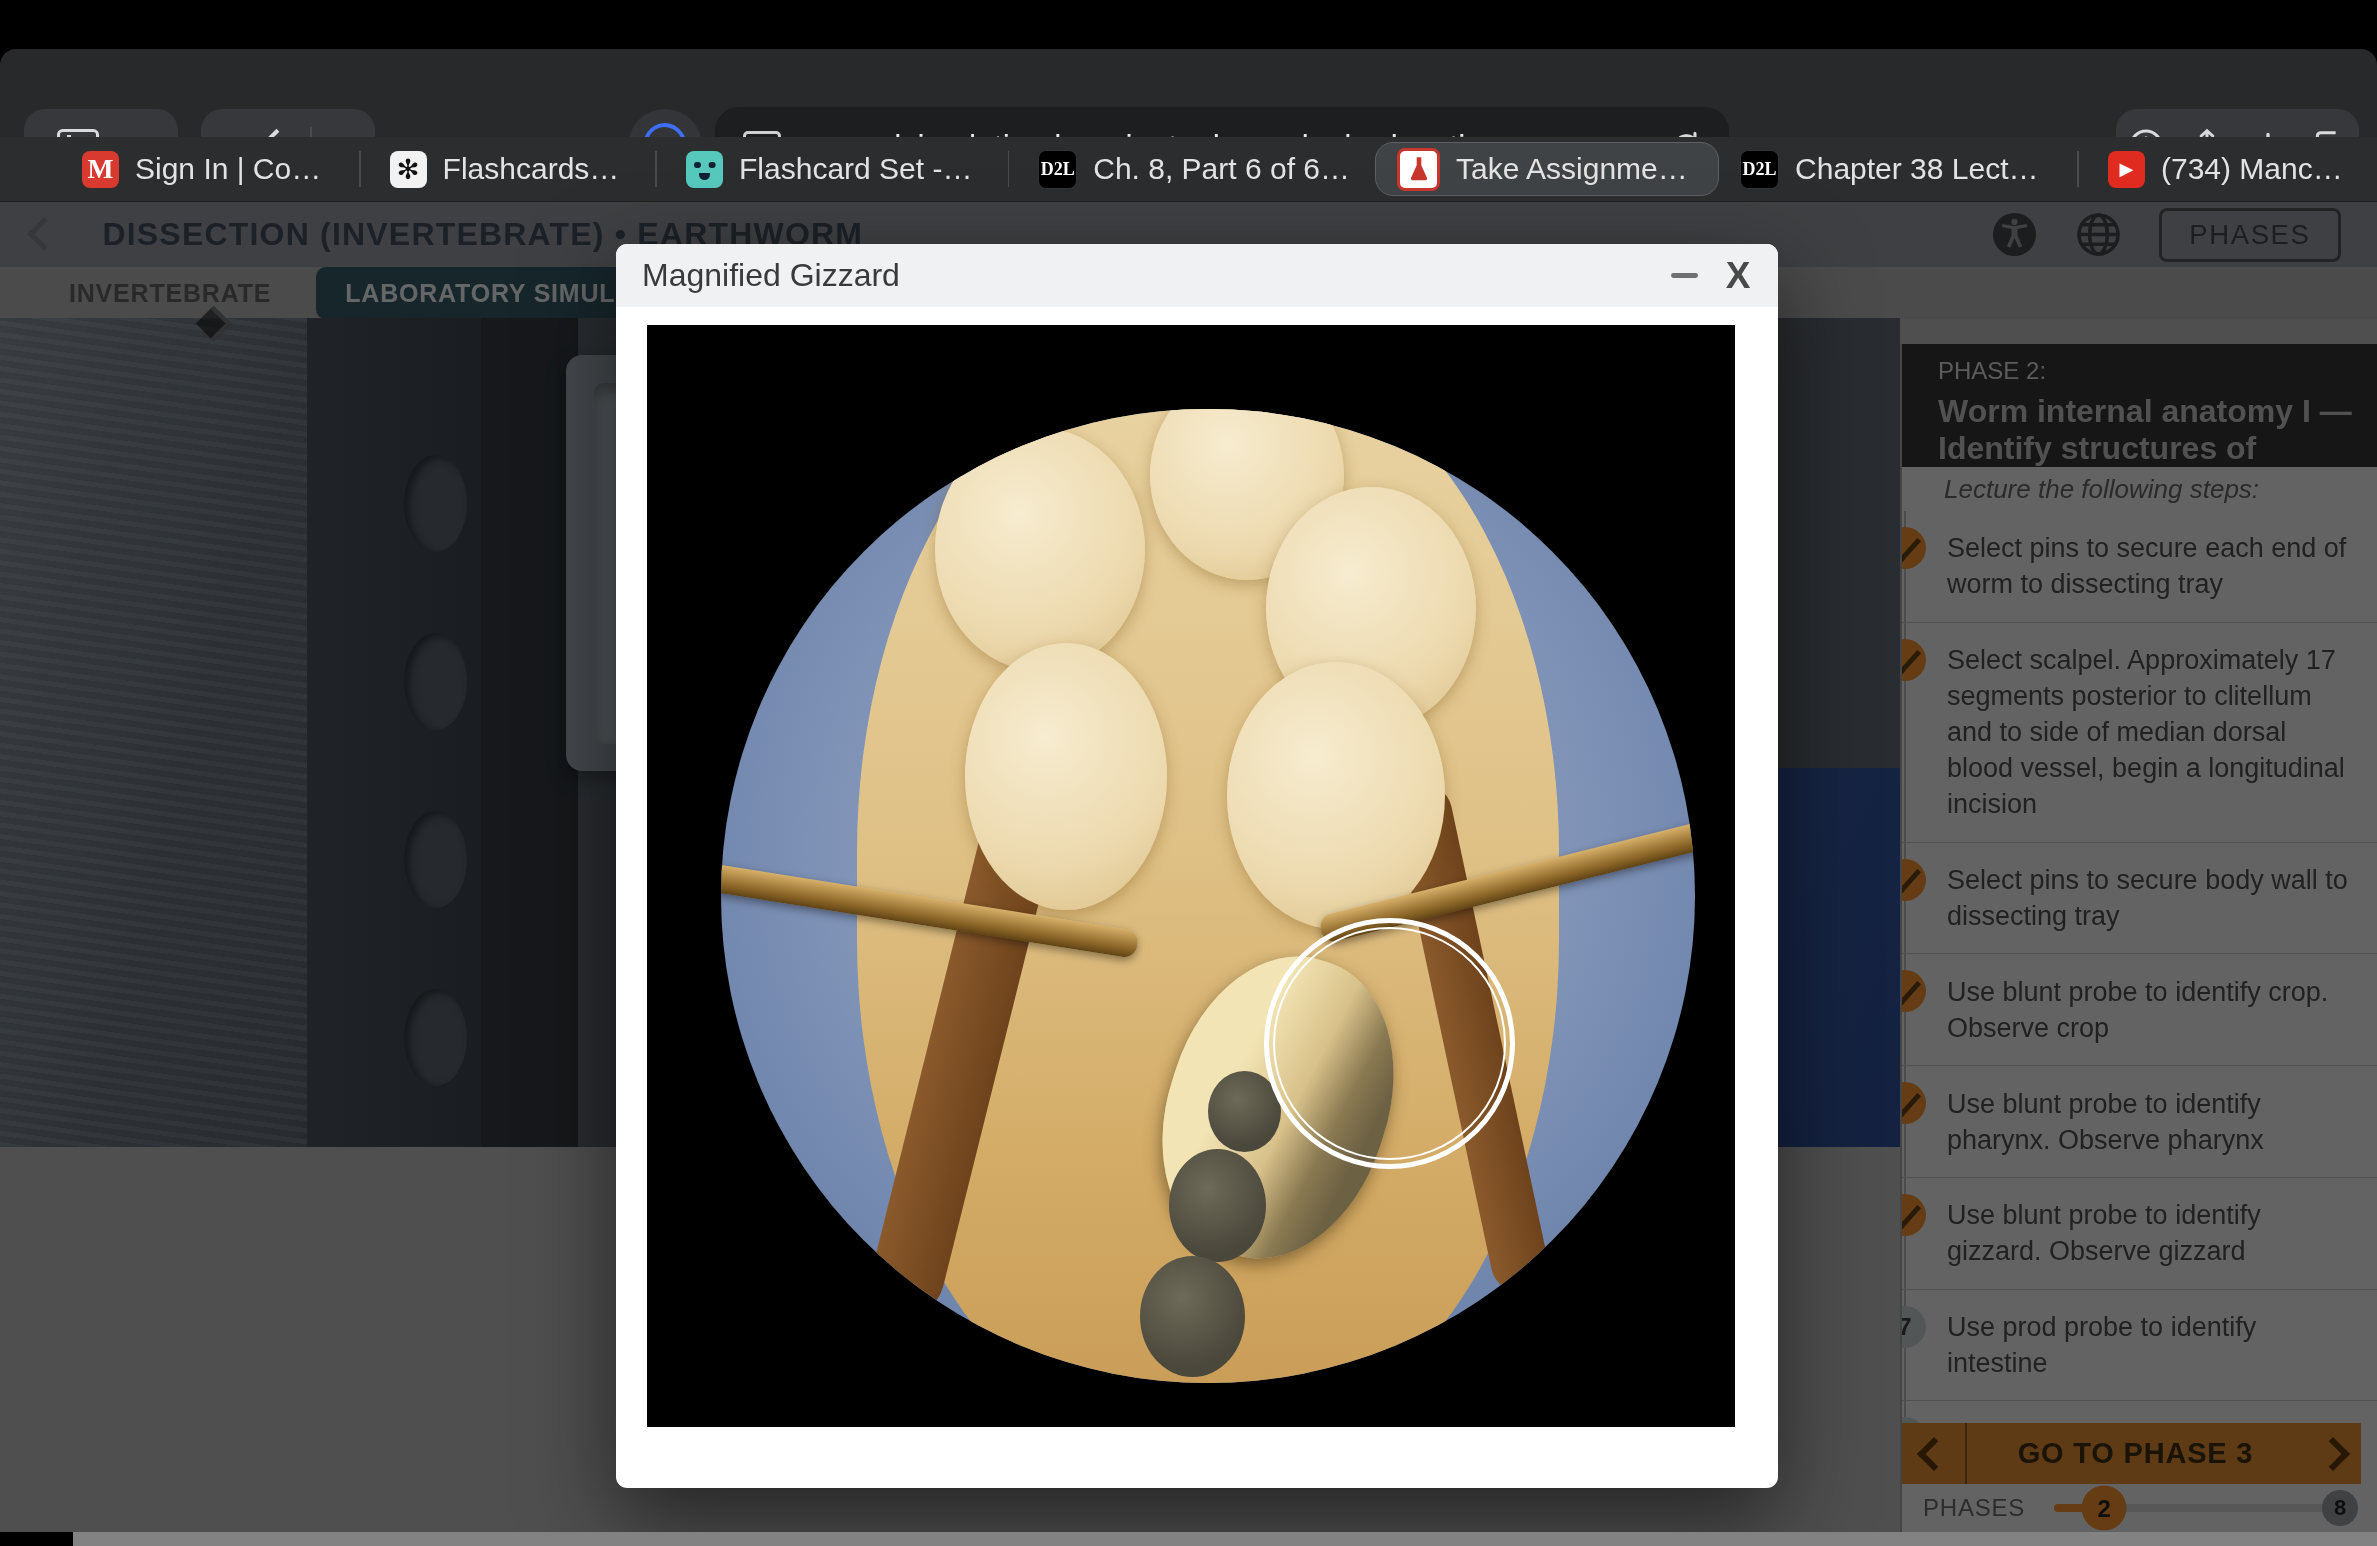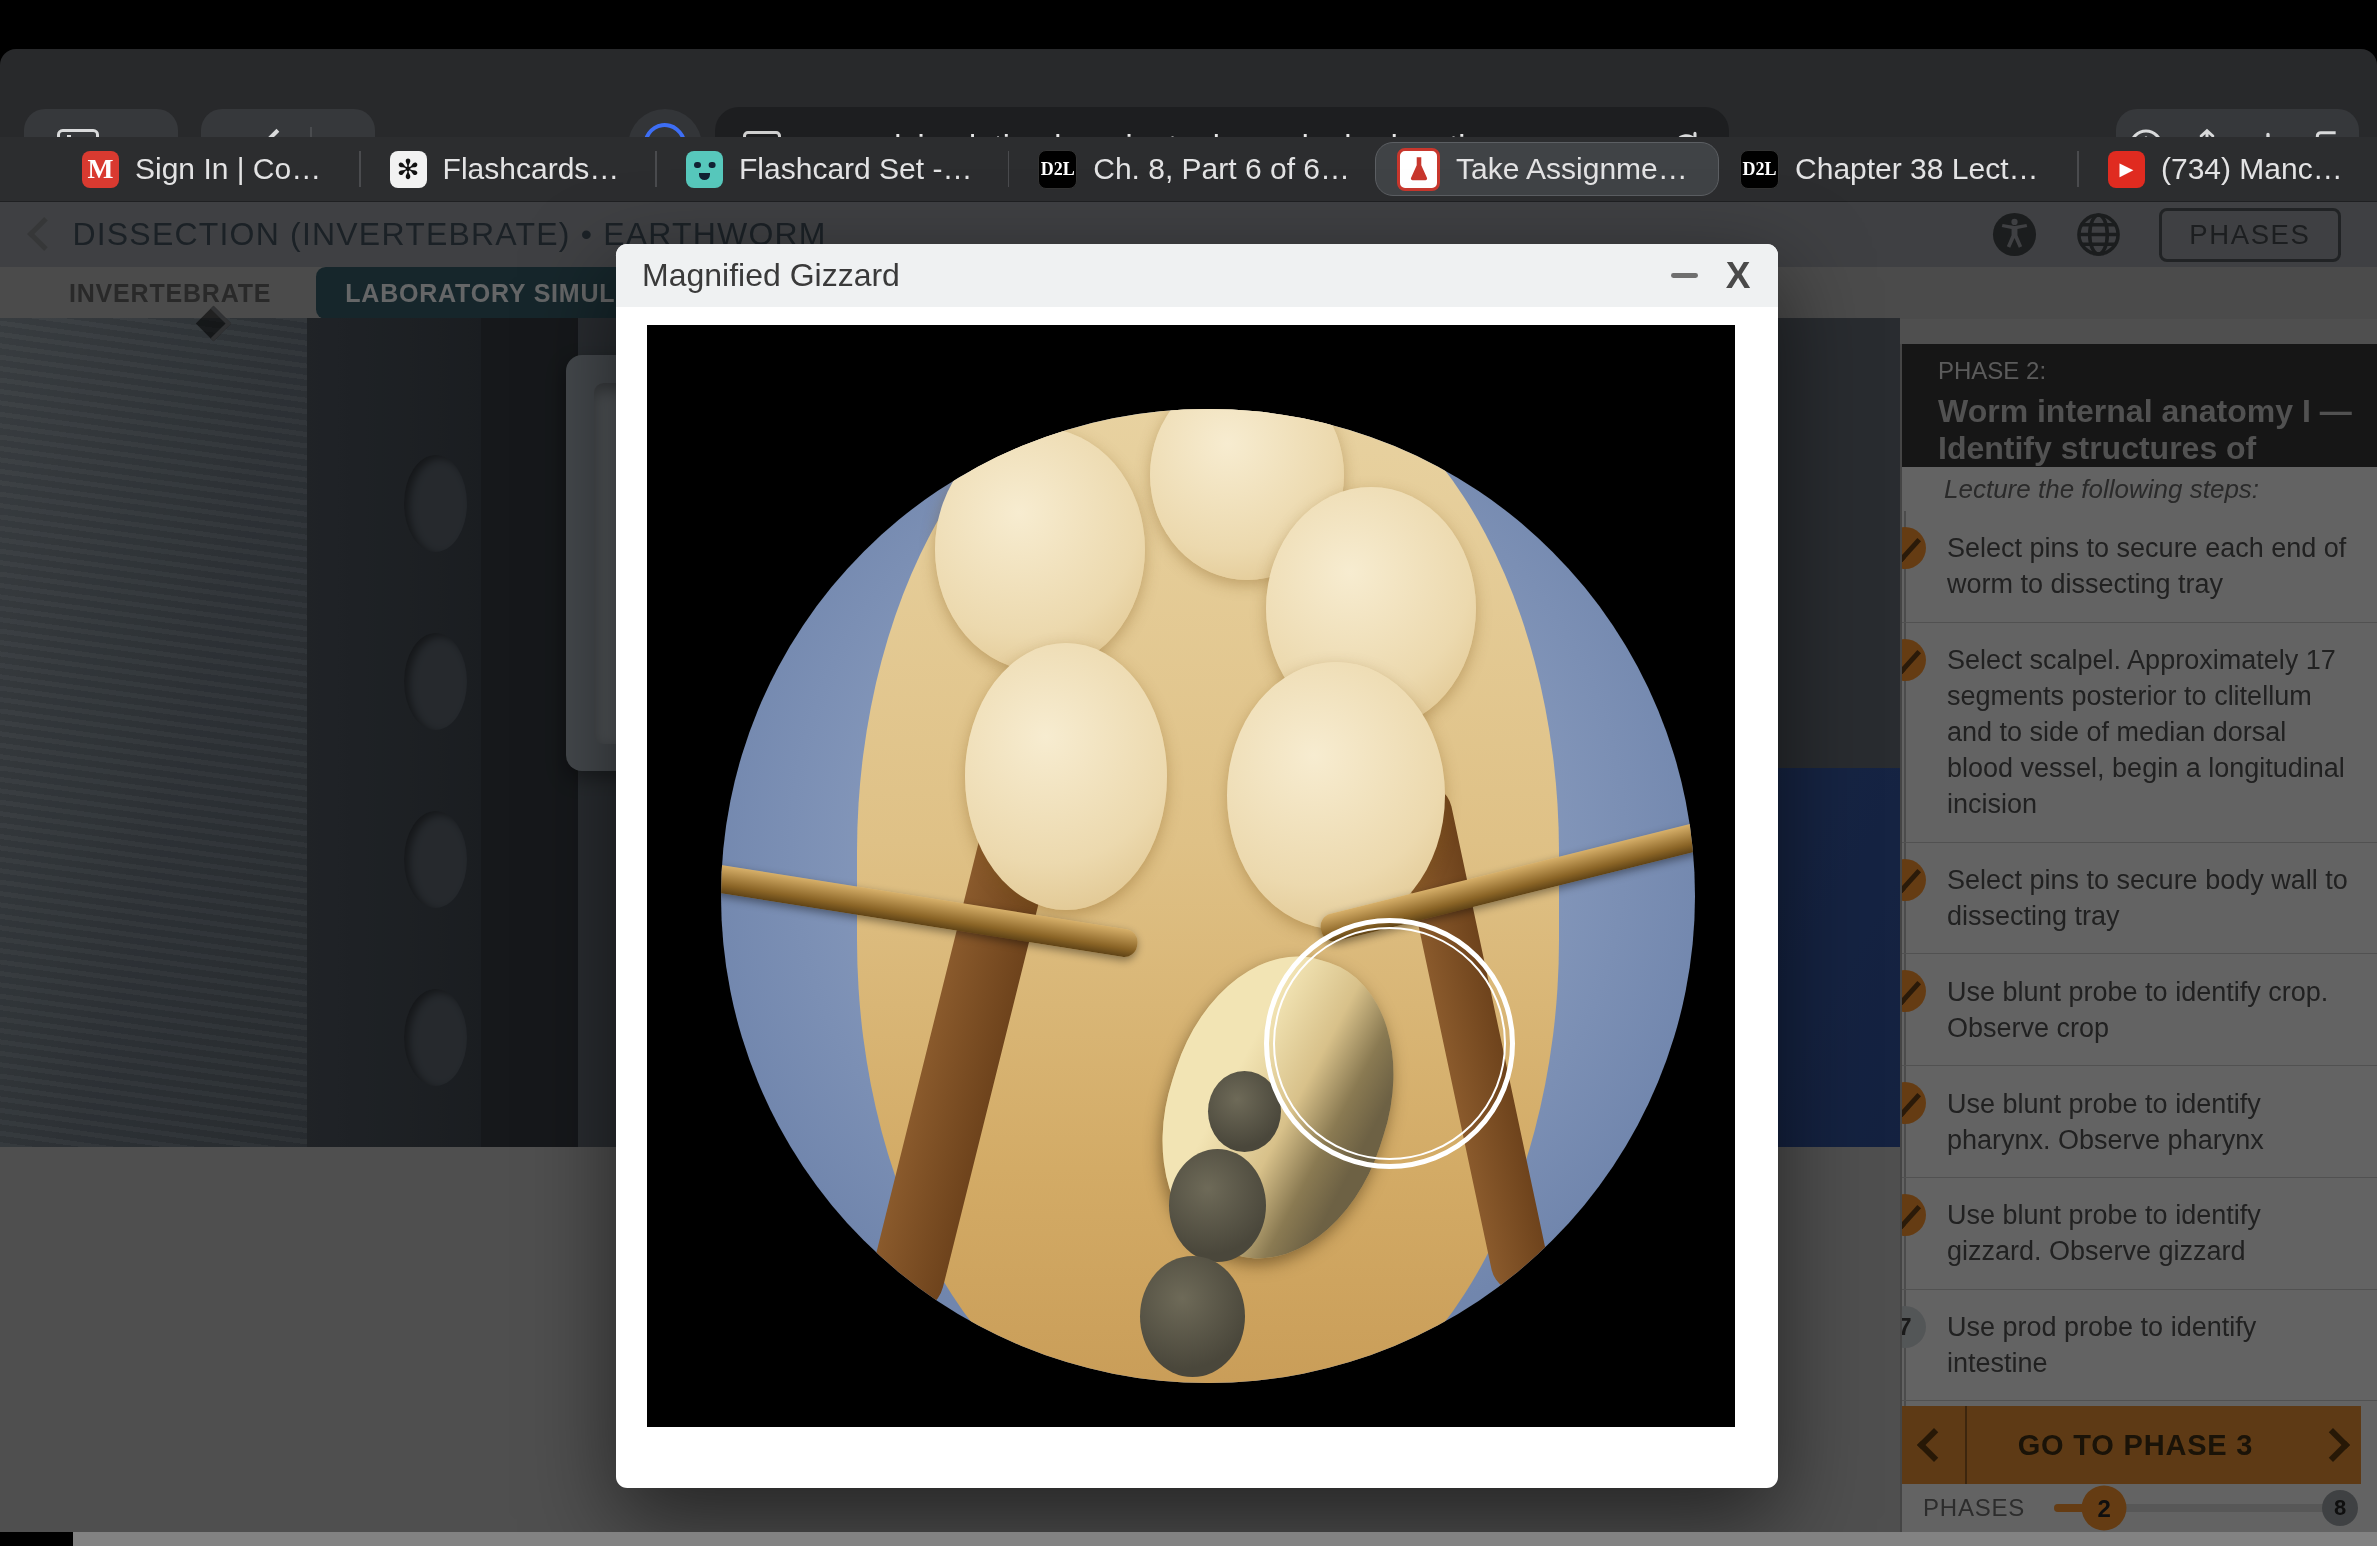--- a/index.html
+++ b/index.html
@@ -41,21 +41,21 @@
   .fav.knowt::before{content:"";position:absolute;left:8px;top:11.3px;width:6.5px;height:6.5px;border-radius:50%;background:#123;box-shadow:14.6px 0 0 #123;}
   .fav.knowt::after{content:"";position:absolute;left:13px;top:22.6px;width:11.3px;height:7.3px;border-radius:0 0 6.5px 6.5px;background:#123;}
   .fav.d2l{background:#000;color:#fff;font-family:"Liberation Serif",serif;font-size:18px;border:1.6px solid #333;}
   .fav.vlabs{background:#fff;border:3.2px solid #c8372d;}
   .fav.youtube{background:#e02b20;color:#fff;font-size:18px;}
 
   
   .page{position:absolute;top:202px;left:0;right:0;bottom:13.7px;background:#b0b0b0;overflow:hidden;}
   .page-header{position:absolute;top:0;left:0;right:0;height:65px;background:#8c8f94;display:flex;align-items:center;}
   .back-chev{width:19.4px;height:19.4px;border-left:5.7px solid #787a7d;border-bottom:5.7px solid #787a7d;transform:rotate(45deg);margin-left:32px;}
-  .page-title{margin-left:16px;font-size:32px;font-weight:normal;letter-spacing:1.2px;color:#3d4a55;}
+  .page-title{margin-left:46px;font-size:32px;font-weight:bold;letter-spacing:1.2px;color:#3d4a55;}
   .hdr-right{margin-left:auto;display:flex;align-items:center;gap:37px;margin-right:36px;}
   .submit-btn{border:3.2px solid #4a4e52;border-radius:8px;color:#3f4347;font-size:27.5px;letter-spacing:1.6px;padding:8px 27.5px;background:transparent;}
   .page-tabs{position:absolute;top:65px;left:0;right:0;height:52px;background:#a6a6a6;display:flex;align-items:center;}
   .tab-intro{margin-left:69px;font-size:25px;letter-spacing:0.8px;color:#5c5c5c;font-weight:bold;}
   .tab-lab{margin-left:45px;background:#315561;color:#dfe3e5;font-size:25px;font-weight:bold;letter-spacing:0.8px;border-radius:9.7px;padding:11.3px 29px;}
 
   
   .viewport{position:absolute;top:116px;left:0;width:1900px;height:829px;background:#5b636b;overflow:hidden;}
   .bench{position:absolute;left:0;top:0;width:307px;height:100%;background:linear-gradient(105deg,#838d95,#69737c 55%,#5d666f);}
   .bench::after{content:"";position:absolute;inset:0;background:repeating-linear-gradient(8deg,rgba(255,255,255,.06) 0 4.9px,rgba(0,0,0,.05) 4.9px 11.3px);}
@@ -75,21 +75,21 @@
   .phase-title{font-size:32px;line-height:37px;font-weight:bold;color:#b4b4b4;margin-top:8px;}
   .steps-intro{position:absolute;top:123px;left:0;right:0;height:44px;background:#dcdcdc;display:flex;align-items:center;}
   .steps-intro span{margin-left:42px;font-style:italic;font-size:26px;color:#5e5e5e;}
   .steps-list{position:absolute;top:167px;left:0;right:0;bottom:48px;background:#dcdcdc;overflow:hidden;}
   .steps-list::before{content:"";position:absolute;left:1.6px;top:0;bottom:0;width:2.4px;background:#a8a8a8;}
   .step{position:relative;border-bottom:1.6px solid #b4b4b4;padding:19.4px 21px 19.4px 45px;font-size:27px;line-height:36px;color:#4a4a4a;}
   .badge{position:absolute;left:-18px;top:16px;width:42px;height:42px;border-radius:50%;display:flex;align-items:center;justify-content:center;}
   .badge.done{background:#e0862c;}
   .badge.done::after{content:"";width:12px;height:22.6px;border-right:5.7px solid #5d3a15;border-bottom:5.7px solid #5d3a15;transform:rotate(42deg);margin-top:-4.9px;}
   .badge.todo{background:#b9bec2;color:#3a3a3a;font-size:24px;font-weight:bold;}
-  .go-bar{position:absolute;left:0;right:16px;bottom:48px;height:78px;background:#d18230;display:flex;align-items:center;z-index:3;}
+  .go-bar{position:absolute;left:0;right:16px;bottom:48px;height:61px;background:#d18230;display:flex;align-items:center;z-index:3;}
   .go-bar .cell-l{width:63px;height:100%;border-right:2.4px solid rgba(0,0,0,.35);display:flex;align-items:center;justify-content:center;}
   .go-chev{width:18px;height:18px;border-left:6.5px solid #57350f;border-bottom:6.5px solid #57350f;}
   .go-chev.l{transform:rotate(45deg);}
   .go-chev.r{transform:rotate(225deg);}
   .go-label{flex:1;text-align:center;font-size:29px;font-weight:bold;letter-spacing:0.8px;color:#3a2a12;}
   .go-bar .cell-r{width:57px;display:flex;justify-content:center;}
   .phases-row{position:absolute;left:0;right:0;bottom:0;height:48px;background:#dcdcdc;display:flex;align-items:center;z-index:3;}
   .phases-label{margin-left:21px;font-size:24px;color:#626262;letter-spacing:0.8px;}
   .slider{position:relative;flex:1;height:8px;background:#c0c0c0;border-radius:4px;margin:0 37px 0 29px;}
   .slider .fill{position:absolute;left:0;top:0;bottom:0;width:50px;background:#e0862c;border-radius:4px;}

